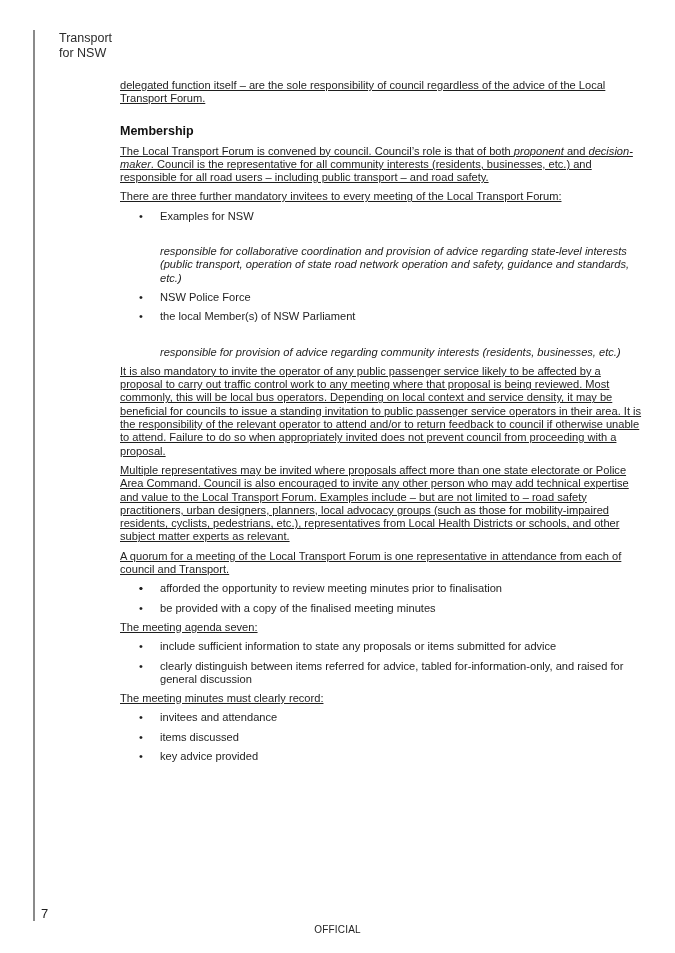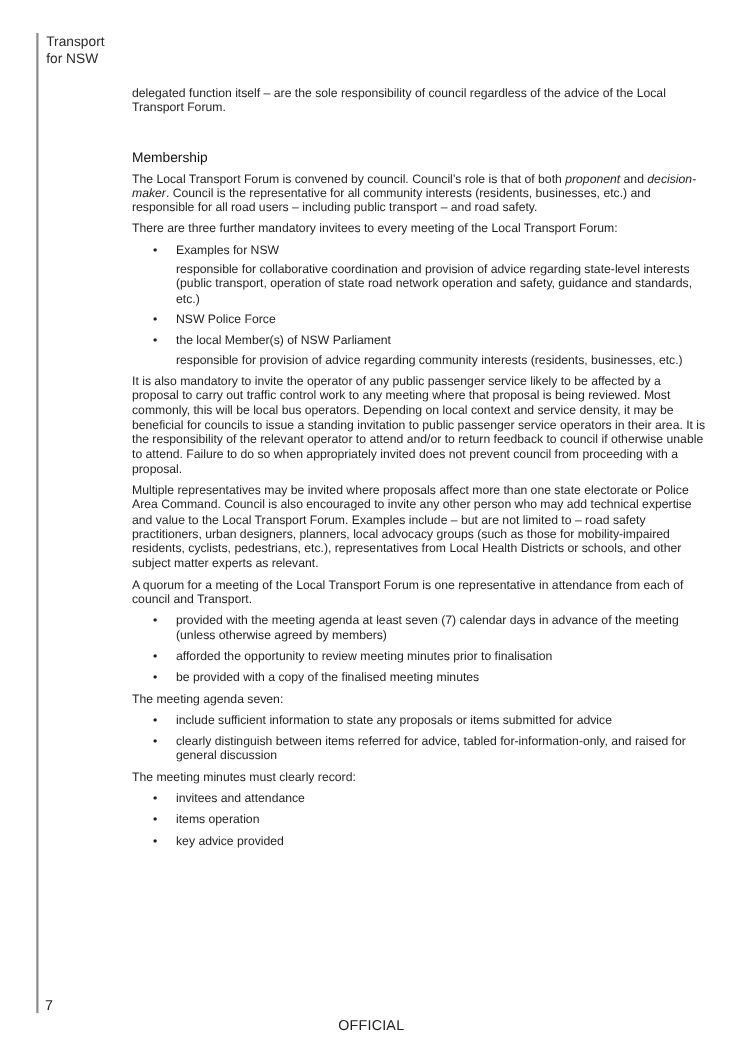--- a/index.html
+++ b/index.html
@@ -1,28 +1,28 @@
 <!DOCTYPE html>
 <html><head>
   <meta charset="utf-8">
   <style>
     html, body { margin: 0; padding: 0; background: #ffffff; }
     body { width: 675px; height: 953px; position: relative; overflow: hidden;
       font-family: "Liberation Sans", sans-serif; color: #1e1e1e; }
     .rule { position: absolute; left: 33px; top: 30px; width: 2px; height: 891px; background: #8a8a8a; }
-    .brand { position: absolute; left: 42px; top: 31px; font-size: 12.5px; line-height: 15px; color: #2b2b2b; }
+    .brand { position: absolute; left: 59px; top: 31px; font-size: 12.5px; line-height: 15px; color: #2b2b2b; }
     .pagenum { position: absolute; left: 41px; top: 906px; font-size: 13px; color: #1e1e1e; }
-    .official { position: absolute; left: 0; width: 675px; top: 924px; text-align: center; font-size: 13px; letter-spacing: 0.2px; color: #222; }
+    .official { position: absolute; left: 0; width: 675px; top: 924px; text-align: center; font-size: 10px; letter-spacing: 0.2px; color: #222; }
     .content { position: absolute; left: 120px; top: 79px; width: 525px; font-size: 11.1px; line-height: 13.3px; }
-    .content p { margin: 0 0 6px 0; }
-    .content h2 { font-size: 12.5px; font-weight: normal; margin: 30px 0 7px 0; line-height: 14px; color: #111; }
+    .content p { margin: 0 0 6px 0; text-decoration: underline; }
+    .content h2 { font-size: 12.5px; font-weight: bold; margin: 18px 0 7px 0; line-height: 14px; color: #111; }
     .content ul { list-style: none; margin: 0 0 6px 0; padding: 0; }
     .content li { position: relative; padding-left: 40px; margin-bottom: 6px; }
     .content li .bullet { position: absolute; left: 19px; top: 0; }
-    .content li .desc { display: block; margin-top: 4px; }
+    .content li .desc { display: block; font-style: italic; margin-top: 22px; }
     em { font-style: italic; }
   </style>
 </head>
 <body>
 
 <div class="rule"></div>
 <div class="brand">
   <div>Transport</div>
   <div>for NSW</div>
 </div>
@@ -49,33 +49,33 @@
       <span>the local Member(s) of NSW Parliament</span>
       <span class="desc">responsible for provision of advice regarding community interests (residents, businesses, etc.)</span>
     </li>
   </ul>
 
   <p>It is also mandatory to invite the operator of any public passenger service likely to be affected by a proposal to carry out traffic control work to any meeting where that proposal is being reviewed. Most commonly, this will be local bus operators. Depending on local context and service density, it may be beneficial for councils to issue a standing invitation to public passenger service operators in their area. It is the responsibility of the relevant operator to attend and/or to return feedback to council if otherwise unable to attend. Failure to do so when appropriately invited does not prevent council from proceeding with a proposal.</p>
   <p>Multiple representatives may be invited where proposals affect more than one state electorate or Police Area Command. Council is also encouraged to invite any other person who may add technical expertise and value to the Local Transport Forum. Examples include – but are not limited to – road safety practitioners, urban designers, planners, local advocacy groups (such as those for mobility-impaired residents, cyclists, pedestrians, etc.), representatives from Local Health Districts or schools, and other subject matter experts as relevant.</p>
   <p>A quorum for a meeting of the Local Transport Forum is one representative in attendance from each of council and Transport.</p>
 
   <ul>
-    <li><span class="bullet">•</span><span>provided with the meeting agenda at least seven (7) calendar days in advance of the meeting (unless otherwise agreed by members)</span></li>
+    <li><span class="bullet">•</span></li>
     <li><span class="bullet">•</span><span>afforded the opportunity to review meeting minutes prior to finalisation</span></li>
     <li><span class="bullet">•</span><span>be provided with a copy of the finalised meeting minutes</span></li>
   </ul>
 
   <p>The meeting agenda seven:</p>
   <ul>
     <li><span class="bullet">•</span><span>include sufficient information to state any proposals or items submitted for advice</span></li>
     <li><span class="bullet">•</span><span>clearly distinguish between items referred for advice, tabled for-information-only, and raised for general discussion</span></li>
   </ul>
 
   <p>The meeting minutes must clearly record:</p>
   <ul>
     <li><span class="bullet">•</span><span>invitees and attendance</span></li>
-    <li><span class="bullet">•</span><span>items operation</span></li>
+    <li><span class="bullet">•</span><span>items discussed</span></li>
     <li><span class="bullet">•</span><span>key advice provided</span></li>
   </ul>
 </div>
 
 <div class="pagenum">7</div>
 <div class="official">OFFICIAL</div>
 
 </body></html>

